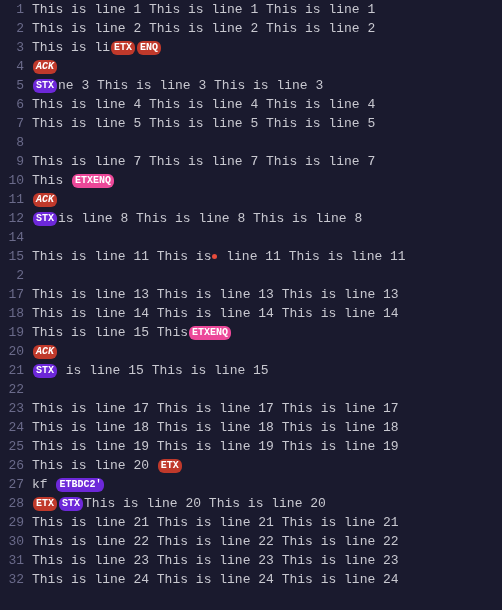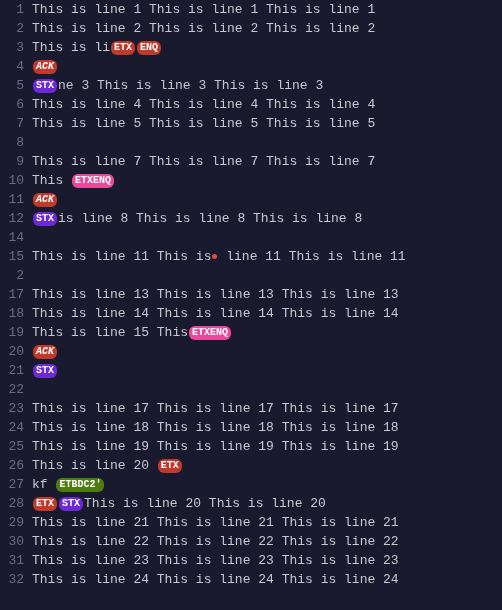--- a/index.html
+++ b/index.html
@@ -49,21 +49,21 @@
       margin: 0 1px;
       vertical-align: middle;
       color: #fff;
       line-height: 1.2;
     }
     .badge-ack { background: #c0392b; font-style: italic; }
     .badge-etx { background: #c0392b; }
     .badge-enq { background: #c0392b; }
     .badge-stx { background: #6d28d9; }
     .badge-etxenq { background: #ec4899; }
-    .badge-etbdc2 { background: #4d7c0f; }
+    .badge-etbdc2 { background: #6d28d9; }
     .dot {
       display: inline-block;
       width: 5px;
       height: 5px;
       background: #e74c3c;
       border-radius: 50%;
       margin: 0 1px;
       vertical-align: middle;
     }
   </style>
@@ -139,21 +139,21 @@
     <div class="line">
       <span class="line-number">19</span>
       <span class="line-content"><span>This is line 15 This</span><span class="badge badge-etxenq">ETXENQ</span></span>
     </div>
     <div class="line">
       <span class="line-number">20</span>
       <span class="line-content"><span class="badge badge-ack">ACK</span></span>
     </div>
     <div class="line">
       <span class="line-number">21</span>
-      <span class="line-content"><span class="badge badge-stx">STX</span></span>
+      <span class="line-content"><span class="badge badge-stx">STX</span><span> is line 15 This is line 15</span></span>
     </div>
     <div class="line">
       <span class="line-number">22</span>
     </div>
     <div class="line">
       <span class="line-number">23</span>
       <span class="line-content"><span>This is line 17 This is line 17 This is line 17</span></span>
     </div>
     <div class="line">
       <span class="line-number">24</span>

